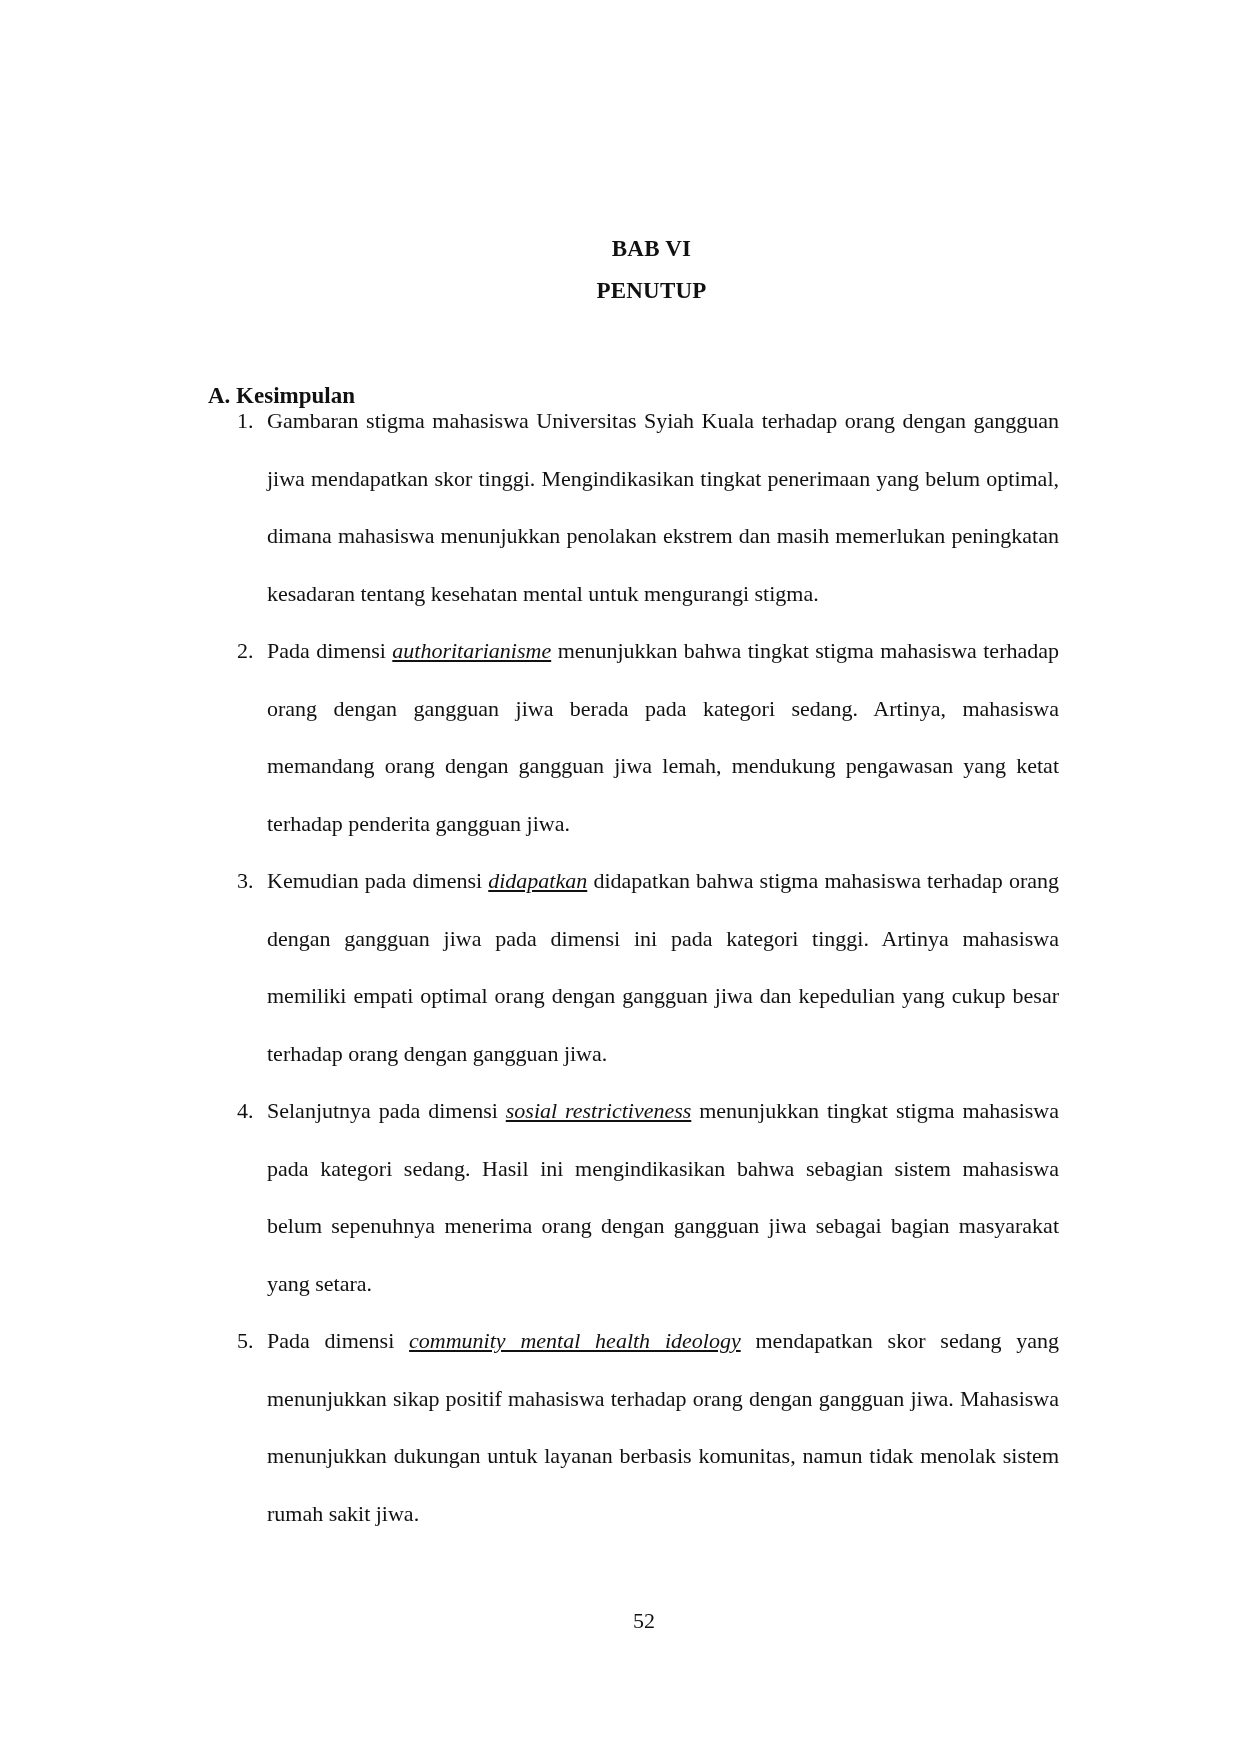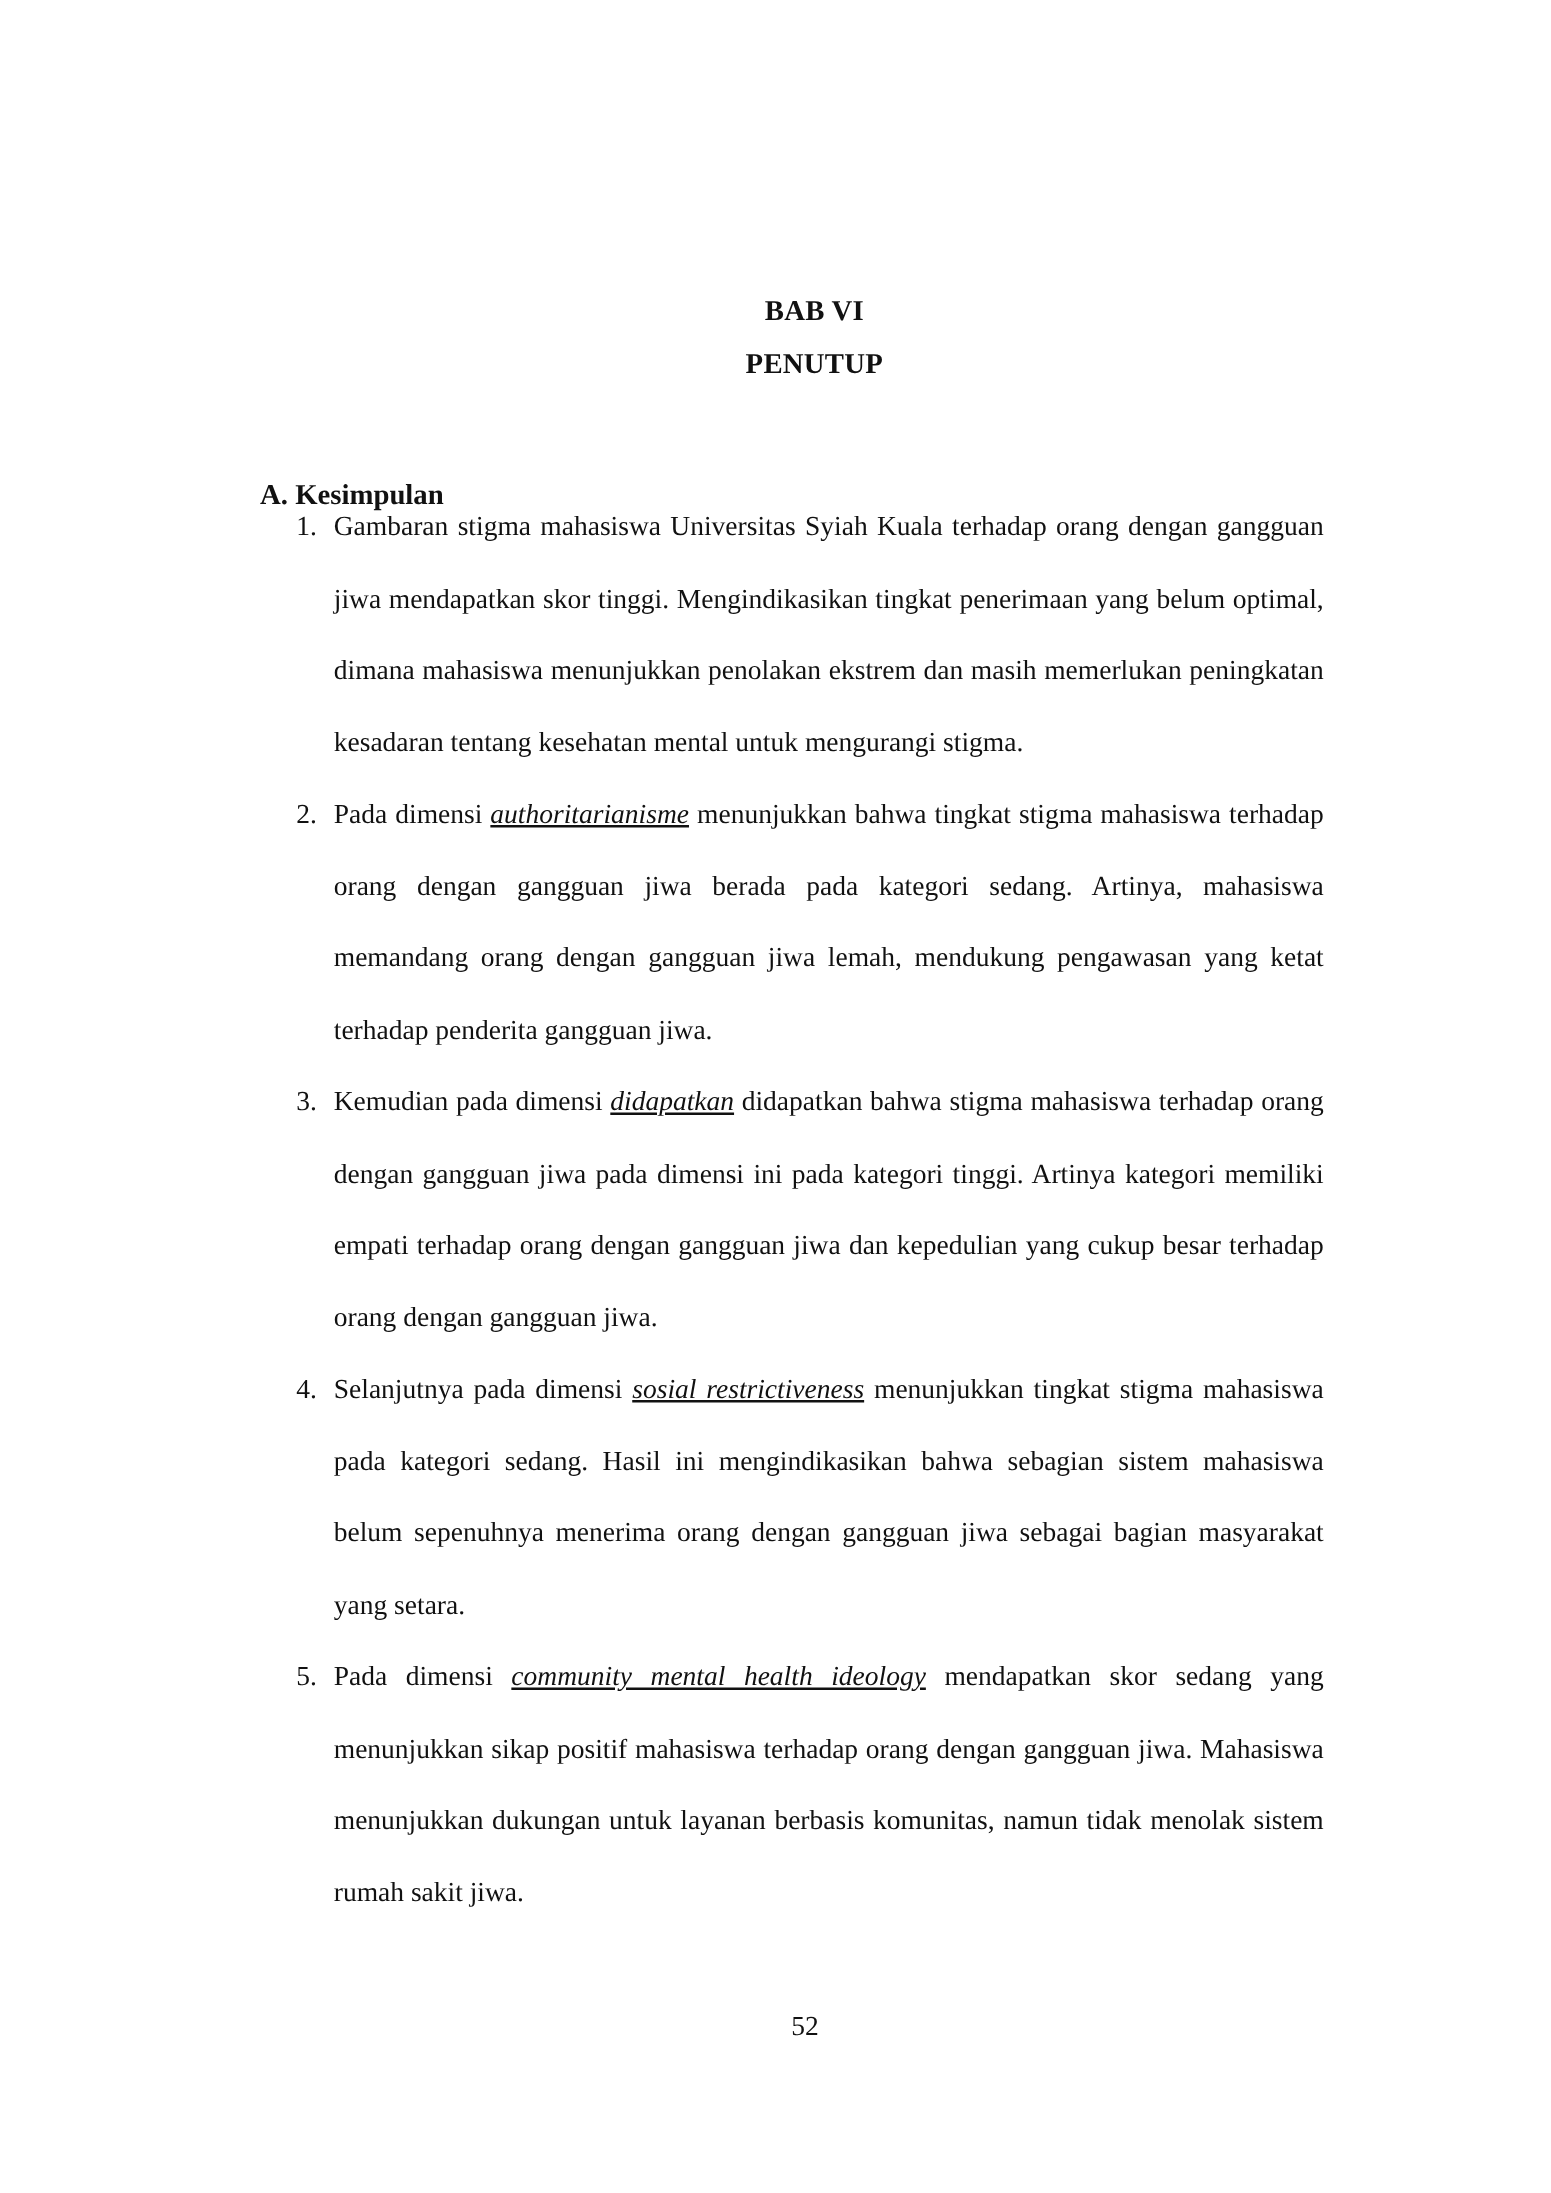--- a/index.html
+++ b/index.html
@@ -85,21 +85,21 @@
     <li class="list-item">
       <span class="list-number">1.</span>
       <span class="list-text"><span>Gambaran stigma mahasiswa Universitas Syiah Kuala terhadap orang dengan gangguan jiwa mendapatkan skor tinggi. Mengindikasikan tingkat penerimaan yang belum optimal, dimana mahasiswa menunjukkan penolakan ekstrem dan masih memerlukan peningkatan kesadaran tentang kesehatan mental untuk mengurangi stigma.</span><em></em><span></span></span>
     </li>
     <li class="list-item">
       <span class="list-number">2.</span>
       <span class="list-text"><span>Pada dimensi </span><em>authoritarianisme</em><span> menunjukkan bahwa tingkat stigma mahasiswa terhadap orang dengan gangguan jiwa berada pada kategori sedang. Artinya, mahasiswa memandang orang dengan gangguan jiwa lemah, mendukung pengawasan yang ketat terhadap penderita gangguan jiwa.</span></span>
     </li>
     <li class="list-item">
       <span class="list-number">3.</span>
-      <span class="list-text"><span>Kemudian pada dimensi </span><em>didapatkan</em><span> didapatkan bahwa stigma mahasiswa terhadap orang dengan gangguan jiwa pada dimensi ini pada kategori tinggi. Artinya kategori memiliki empati terhadap orang dengan gangguan jiwa dan kepedulian yang cukup besar terhadap orang dengan gangguan jiwa.</span></span>
+      <span class="list-text"><span>Kemudian pada dimensi </span><em>didapatkan</em><span> didapatkan bahwa stigma mahasiswa terhadap orang dengan gangguan jiwa pada dimensi ini pada kategori tinggi. Artinya mahasiswa memiliki empati optimal orang dengan gangguan jiwa dan kepedulian yang cukup besar terhadap orang dengan gangguan jiwa.</span></span>
     </li>
     <li class="list-item">
       <span class="list-number">4.</span>
       <span class="list-text"><span>Selanjutnya pada dimensi </span><em>sosial restrictiveness</em><span> menunjukkan tingkat stigma mahasiswa pada kategori sedang. Hasil ini mengindikasikan bahwa sebagian sistem mahasiswa belum sepenuhnya menerima orang dengan gangguan jiwa sebagai bagian masyarakat yang setara.</span></span>
     </li>
     <li class="list-item">
       <span class="list-number">5.</span>
       <span class="list-text"><span>Pada dimensi </span><em>community mental health ideology</em><span> mendapatkan skor sedang yang menunjukkan sikap positif mahasiswa terhadap orang dengan gangguan jiwa. Mahasiswa menunjukkan dukungan untuk layanan berbasis komunitas, namun tidak menolak sistem rumah sakit jiwa.</span></span>
     </li>
   </ol>

